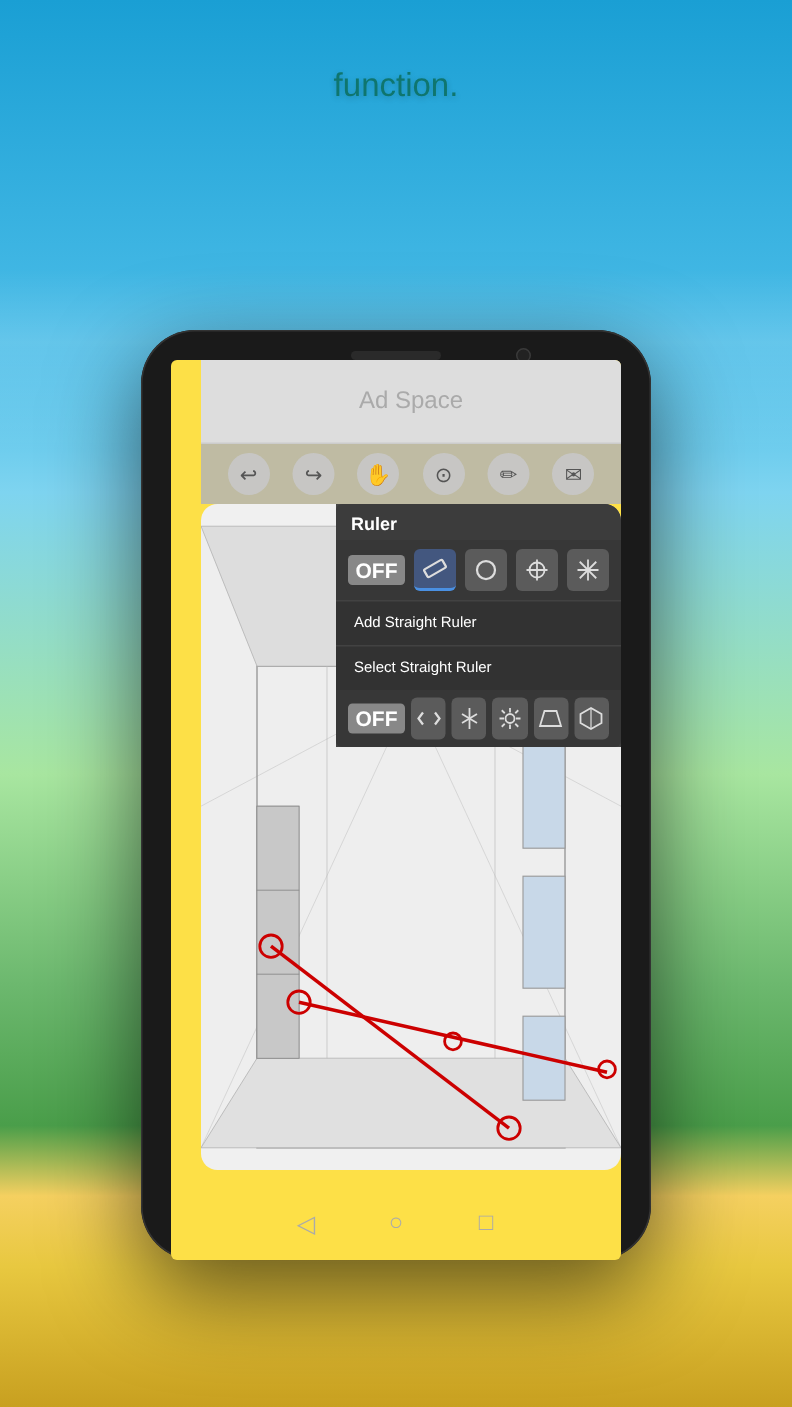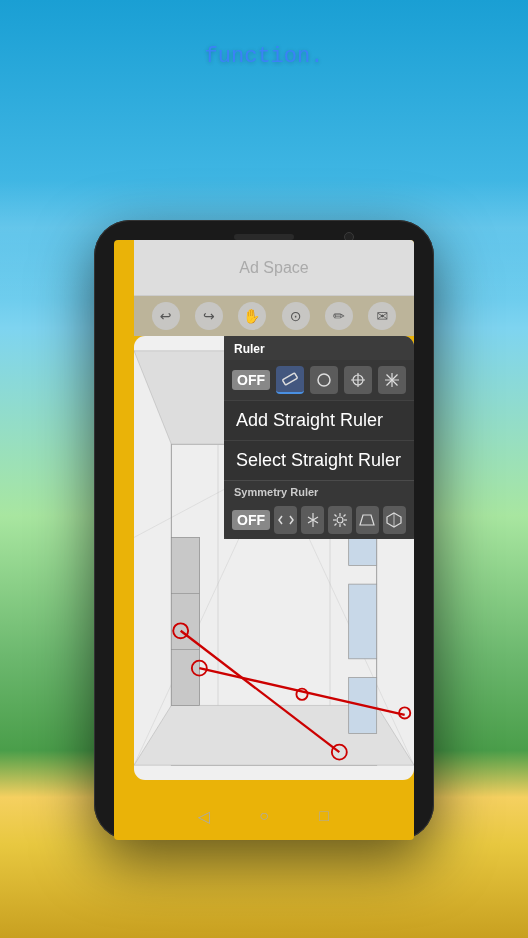--- a/index.html
+++ b/index.html
@@ -41,24 +41,23 @@
       font-size: 42px;
       font-weight: 900;
       color: #fff;
       text-shadow: 0 2px 8px rgba(0,0,0,0.3);
       letter-spacing: 1px;
     }
 
     .sub-title {
       font-size: 22px;
       font-weight: 400;
-      color: #3b82f6;
+      color: #0f766e;
       text-shadow: 0 1px 4px rgba(0,0,0,0.2);
       margin-top: 4px;
-      font-family: Liberation Mono, monospace;
     }
 
     
     .phone-container {
       position: absolute;
       top: 220px;
       left: 50%;
       transform: translateX(-50%);
       width: 340px;
       height: 620px;
@@ -95,21 +94,21 @@
       width: 10px;
       height: 10px;
       background: #222;
       border-radius: 50%;
       border: 1px solid #3a3a3a;
     }
 
     .phone-screen {
       width: 300px;
       height: 702px;
-      background: #eab308;
+      background: #fde047;
       border-radius: 4px;
       overflow: hidden;
       position: relative;
       margin-top: 20px;
       padding-left: 20px;
     }
 
     
     .ad-space {
       width: 100%;
@@ -210,21 +209,21 @@
       font-size: 14px;
     }
 
     .ruler-icon-btn.active {
       background: rgba(80,120,200,0.5);
       border-bottom: 2px solid #4a90e2;
     }
 
     .ruler-menu-item {
       padding: 9px 12px;
-      font-size: 18px;
+      font-size: 10px;
       color: #fff;
       background: rgba(50,50,50,0.95);
       cursor: pointer;
       border-top: 1px solid rgba(255,255,255,0.08);
     }
 
     .symmetry-section-title {
       font-size: 11px;
       font-weight: 600;
       color: #ccc;
@@ -371,21 +370,20 @@
                 <line x1="2" y1="9" x2="16" y2="9" stroke="#ddd" stroke-width="1.2"></line>
                 <line x1="3.5" y1="3.5" x2="14.5" y2="14.5" stroke="#ddd" stroke-width="1.2"></line>
                 <line x1="14.5" y1="3.5" x2="3.5" y2="14.5" stroke="#ddd" stroke-width="1.2"></line>
               </svg>
             </div>
           </div>
 
           <div class="ruler-menu-item">Add Straight Ruler</div>
           <div class="ruler-menu-item">Select Straight Ruler</div>
 
-          <div class="symmetry-section-title">Symmetry Ruler</div>
 
           <div class="symmetry-icons-row">
             <div class="ruler-off-btn">OFF</div>
             <div class="ruler-icon-btn">
               <svg width="18" height="18" viewBox="0 0 18 18">
                 <polyline points="5,5 2,9 5,13" fill="none" stroke="#ddd" stroke-width="1.5"></polyline>
                 <polyline points="13,5 16,9 13,13" fill="none" stroke="#ddd" stroke-width="1.5"></polyline>
               </svg>
             </div>
             <div class="ruler-icon-btn">

